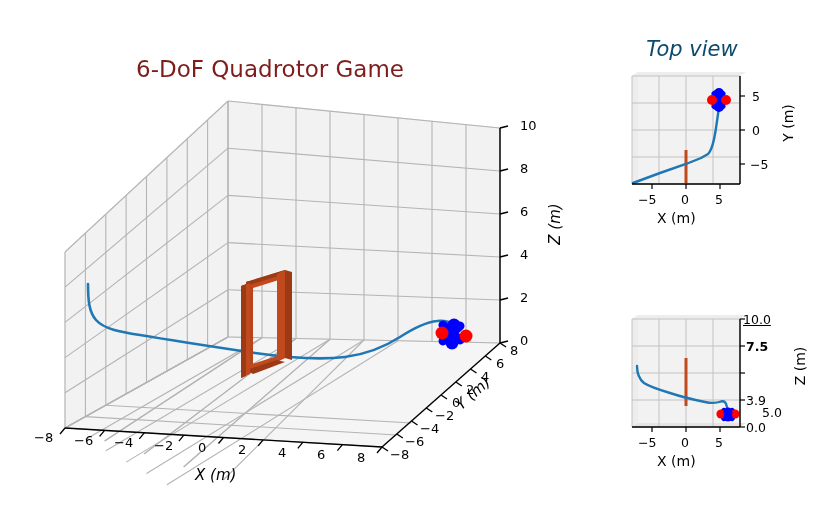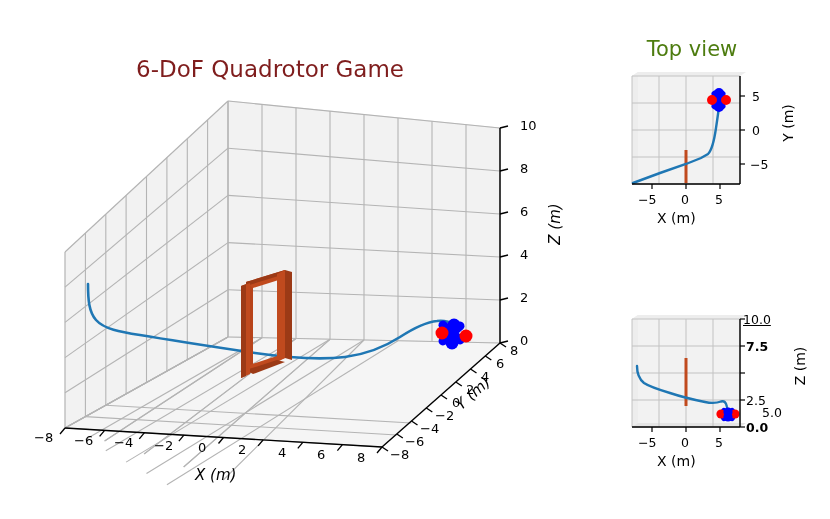--- a/index.html
+++ b/index.html
@@ -32,22 +32,23 @@
     text-align: center;
     font-size: 23px;
     color: #7f1d1d;
     white-space: nowrap;
     margin-top: 32px;
   }
   .panel-title {
     position: absolute;
     text-align: center;
     font-size: 21px;
-    color: #4d7c0f;
-    white-space: nowrap;
+    color: #0c4a6e;
+    white-space: nowrap;
+    font-style: italic;
   }
   .tick-label {
     position: absolute;
     font-size: 13px;
     color: #000;
     white-space: nowrap;
   }
   .tick-label-sm {
     position: absolute;
     font-size: 12.5px;
@@ -395,21 +396,21 @@
         <line x1="140" y1="84" x2="145" y2="84"></line>
         <line x1="140" y1="57" x2="145" y2="57"></line>
       </g>
     </svg>
 
     <div class="tick-label-sm" style="left:38px; top:173px;">−5</div>
     <div class="tick-label-sm" style="left:81px; top:173px;">0</div>
     <div class="tick-label-sm" style="left:115px; top:173px;">5</div>
     <div class="axis-label-sm" style="left:57px; top:191px;">X (m)</div>
 
-    <div class="tick-label-sm" style="left:146px; top:158px;font-weight:bold;">0.0</div>
-    <div class="tick-label-sm" style="left:146px; top:131px;">2.5</div>
+    <div class="tick-label-sm" style="left:146px; top:158px;">0.0</div>
+    <div class="tick-label-sm" style="left:146px; top:131px;">3.9</div>
     <div class="tick-label-sm" style="left:162px; top:104px;margin-top:39px;">5.0</div>
     <div class="tick-label-sm" style="left:146px; top:77px;font-weight:bold;">7.5</div>
     <div class="tick-label-sm" style="left:143px; top:50px;text-decoration:underline;">10.0</div>
     <div class="axis-label-sm rot90" style="left:175px; top:96px; width:50px; text-align:center;">Z (m)</div>
   </div>
 
 </div>
 
 </body></html>

